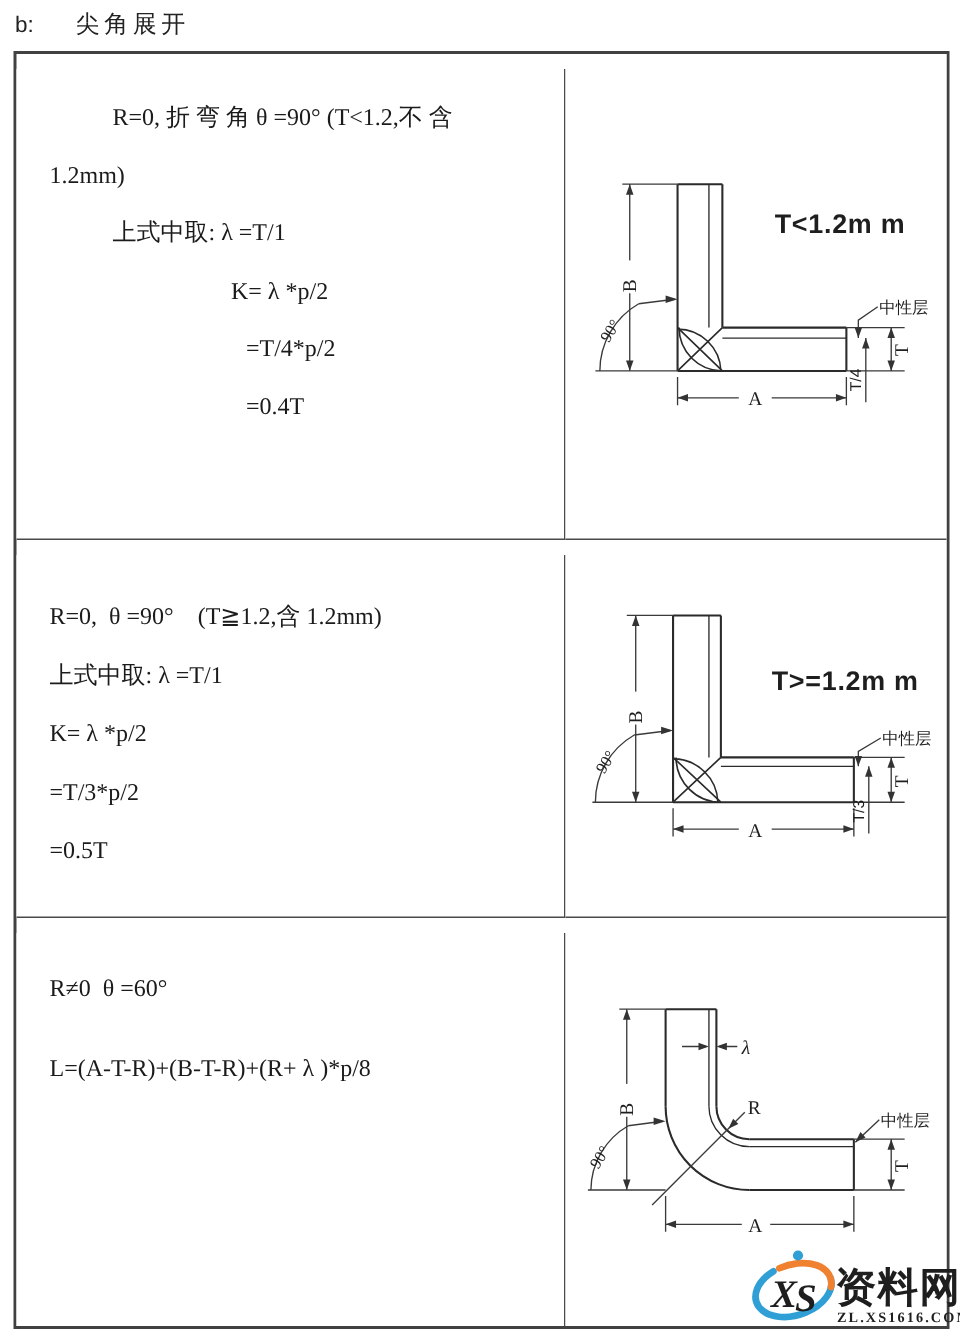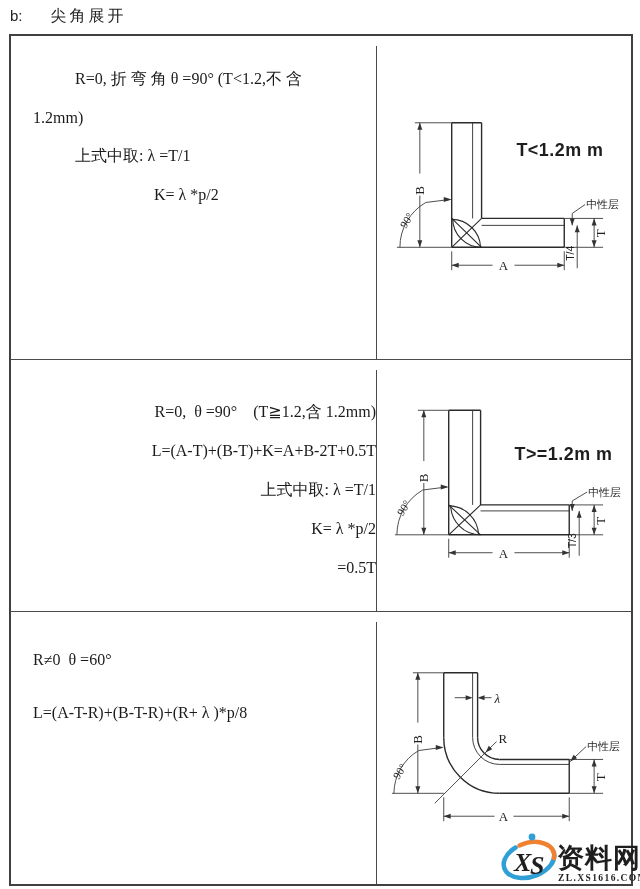--- a/index.html
+++ b/index.html
@@ -12,21 +12,21 @@
        border:2px solid #414141;display:grid;
        grid-template-columns:366px 1fr;
        grid-template-rows:324px 252px 1fr;}
   .cell{position:relative;background:#fff;}
   .cl{border-right:1.6px solid #4a4a4a;}
   .bb{border-bottom:1.6px solid #4a4a4a;}
   .txt{font-size:16px;color:#1b1b1b;margin-top:10px;}
   .txt p{margin:0;padding-left:22px;white-space:pre;}
   .r1 p{line-height:38.5px;}
   .r1{padding-top:14px;}
-  .r2{padding-top:22px;text-align:right;}
+  .r2{padding-top:22px;}
   .r2 p{line-height:39px;}
   .r3{padding-top:12px;}
   .r3 p{line-height:52.5px;}
   .in1{padding-left:64px !important;}
   .in2{padding-left:70px !important;}
   .in3{padding-left:143px !important;}
   .in4{padding-left:153px !important;}
   svg{display:block;}
   svg .p{stroke:#2b2b2b;stroke-width:1.4;fill:none;}
   svg .n{stroke:#2b2b2b;stroke-width:0.9;fill:none;}
@@ -50,20 +50,22 @@
     <span class="prefix">b:</span><span class="title">尖角展开</span>
   </div>
 
   <div class="tbl">
 
     <div class="cell cl bb txt r1">
       <p class="in1">R=0, 折 弯 角 θ =90° (T&lt;1.2,不 含</p>
       <p>1.2mm)</p>
       <p class="in1">上式中取: λ =T/1</p>
       <p class="in3">K= λ *p/2</p>
+      <p class="in4">=T/4*p/2</p>
+      <p class="in4">=0.4T</p>
     </div>
 
     <div class="cell bb">
       <svg width="252" height="322" viewBox="0 0 253 323">
         <text class="cap" x="140" y="120">T&lt;1.2m m</text>
         <g>
           <path class="p" d="M75,87 V212 M75,87 H105 M105,87 V183 M105,183 H188 M75,212 H188 M188,183 V212"></path>
           <path class="n" d="M96,87 V183 M105,190 H188"></path>
         </g>
         <g>
@@ -105,23 +107,23 @@
         <g>
           <path class="d" d="M196,190 L196,178 L209,169"></path>
           <polygon class="ah" points="196,190 193.5,183 198.5,183"></polygon>
           <text class="neulab" x="210" y="173">中性层</text>
         </g>
       </svg>
     </div>
 
     <div class="cell cl bb txt r2">
       <p>R=0,  θ =90°    (T≧1.2,含 1.2mm)</p>
-      <p>L=(A-T)+(B-T)+K=A+B-2T+0.5T</p>
       <p>上式中取: λ =T/1</p>
       <p>K= λ *p/2</p>
+      <p>=T/3*p/2</p>
       <p>=0.5T</p>
     </div>
 
     <div class="cell bb">
       <svg width="252" height="250" viewBox="0 0 253 250">
         <text class="cap" x="138" y="100">T&gt;=1.2m m</text>
         <g>
           <path class="p" d="M72,50 V175 M72,50 H104 M104,50 V145 M104,145 H193 M72,175 H193 M193,145 V175"></path>
           <path class="n" d="M96,50 V145 M104,151 H193"></path>
         </g>

